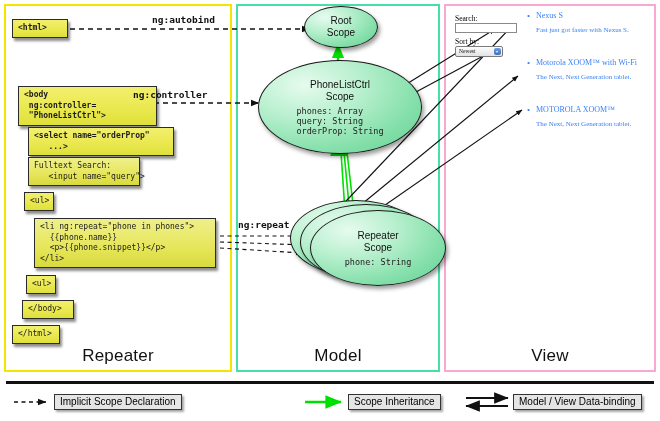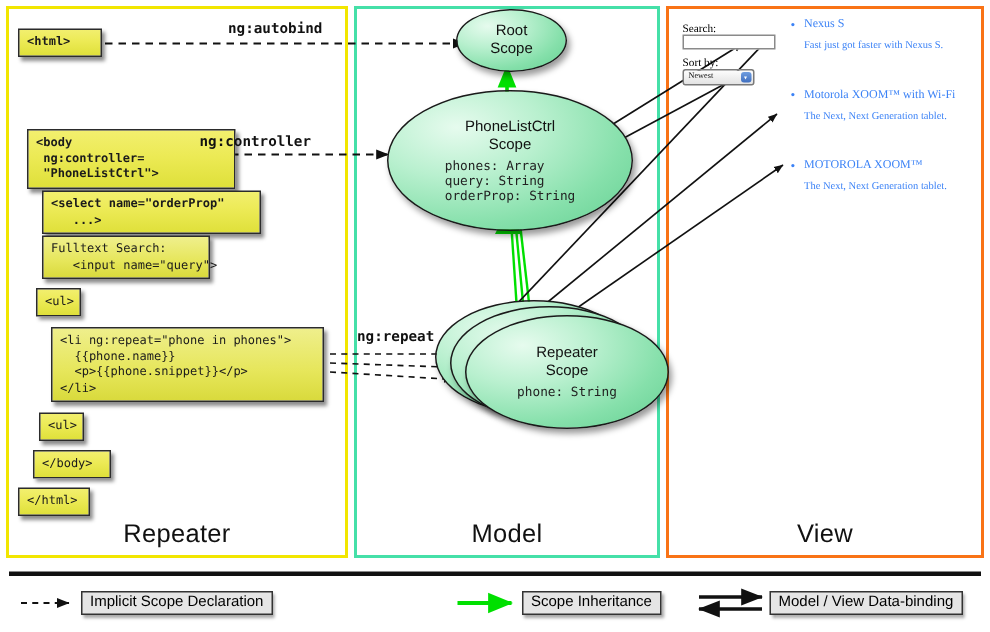--- a/index.html
+++ b/index.html
@@ -4,21 +4,21 @@
 <style>
   html,body{margin:0;padding:0;background:#fff;}
   body{width:660px;height:421px;position:relative;overflow:hidden;
        font-family:"Liberation Sans",sans-serif;}
   #root{position:absolute;left:0;top:0;width:660px;height:421px;}
 
   
   .panel{position:absolute;background:#fff;box-sizing:border-box;}
   #panel-template{left:4px;top:4px;width:228px;height:368px;border:2px solid #f2e600;}
   #panel-model{left:236px;top:4px;width:204px;height:368px;border:2px solid #45e0a8;}
-  #panel-view{left:444px;top:4px;width:212px;height:368px;border:2px solid #f97316;}
+  #panel-view{left:444px;top:4px;width:212px;height:368px;border:2px solid #f9a8d4;}
   .panel-label{position:absolute;bottom:4px;left:0;width:100%;text-align:center;
                font-size:17px;color:#111;letter-spacing:.2px;}
 
   
   .ybox{position:absolute;box-sizing:border-box;
         border:1.6px solid #2b2b2b;
         background:linear-gradient(180deg,#f2ef6e 0%,#ecea55 45%,#dfe03a 100%);
         box-shadow:2px 2.5px 2.5px rgba(0,0,0,.45);
         font-family:"DejaVu Sans Mono","Liberation Mono",monospace;
         font-size:8px;line-height:10.5px;color:#1b1b1b;

